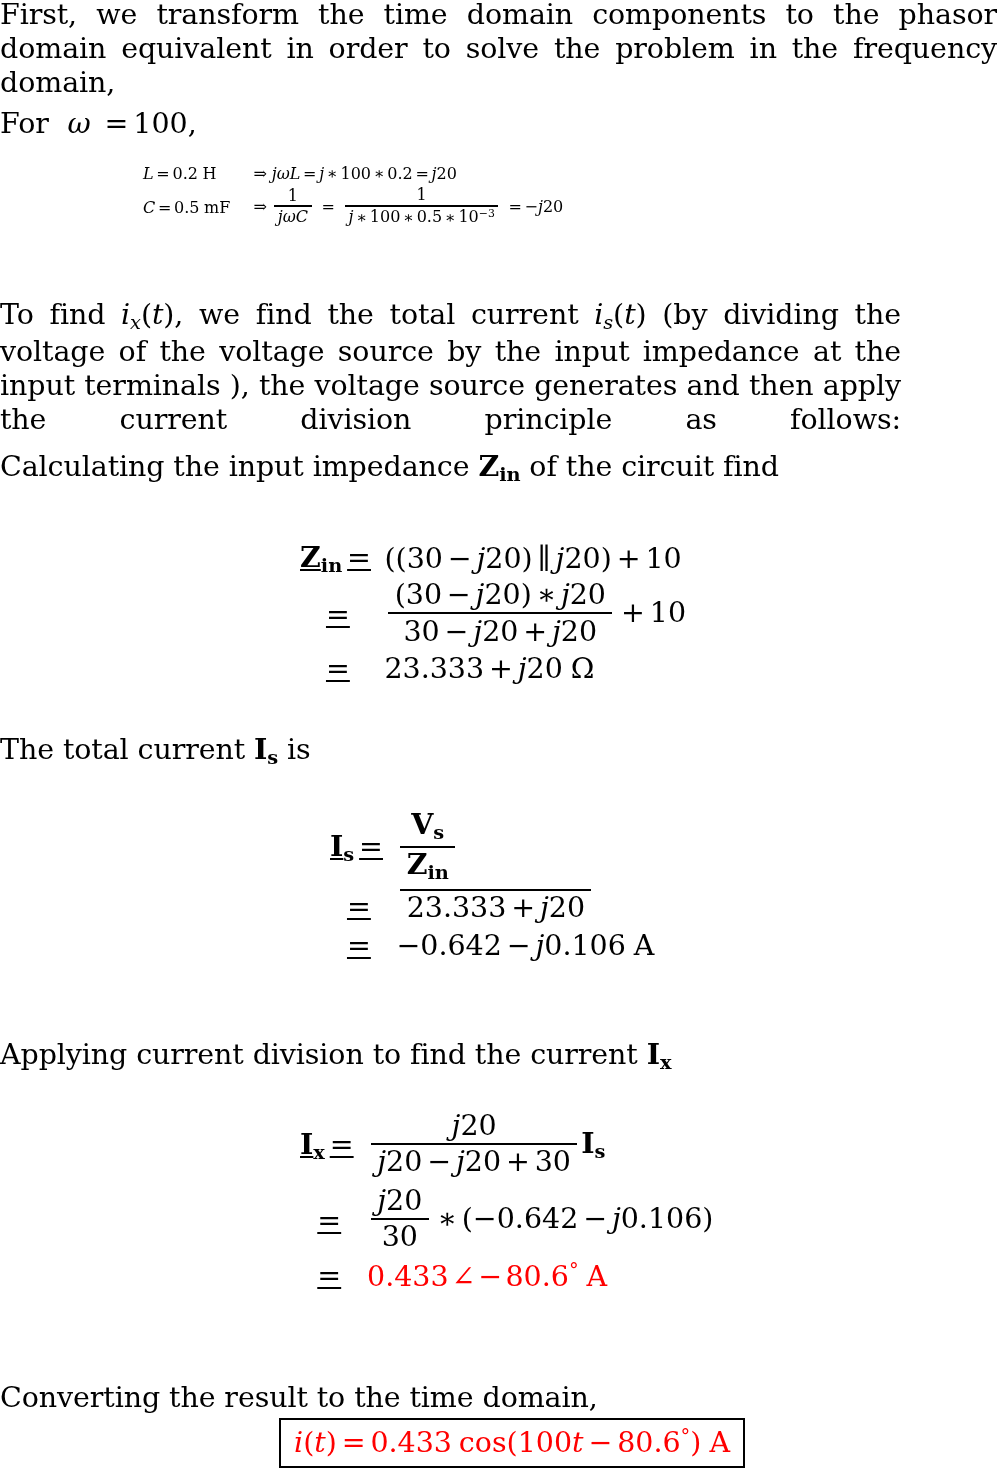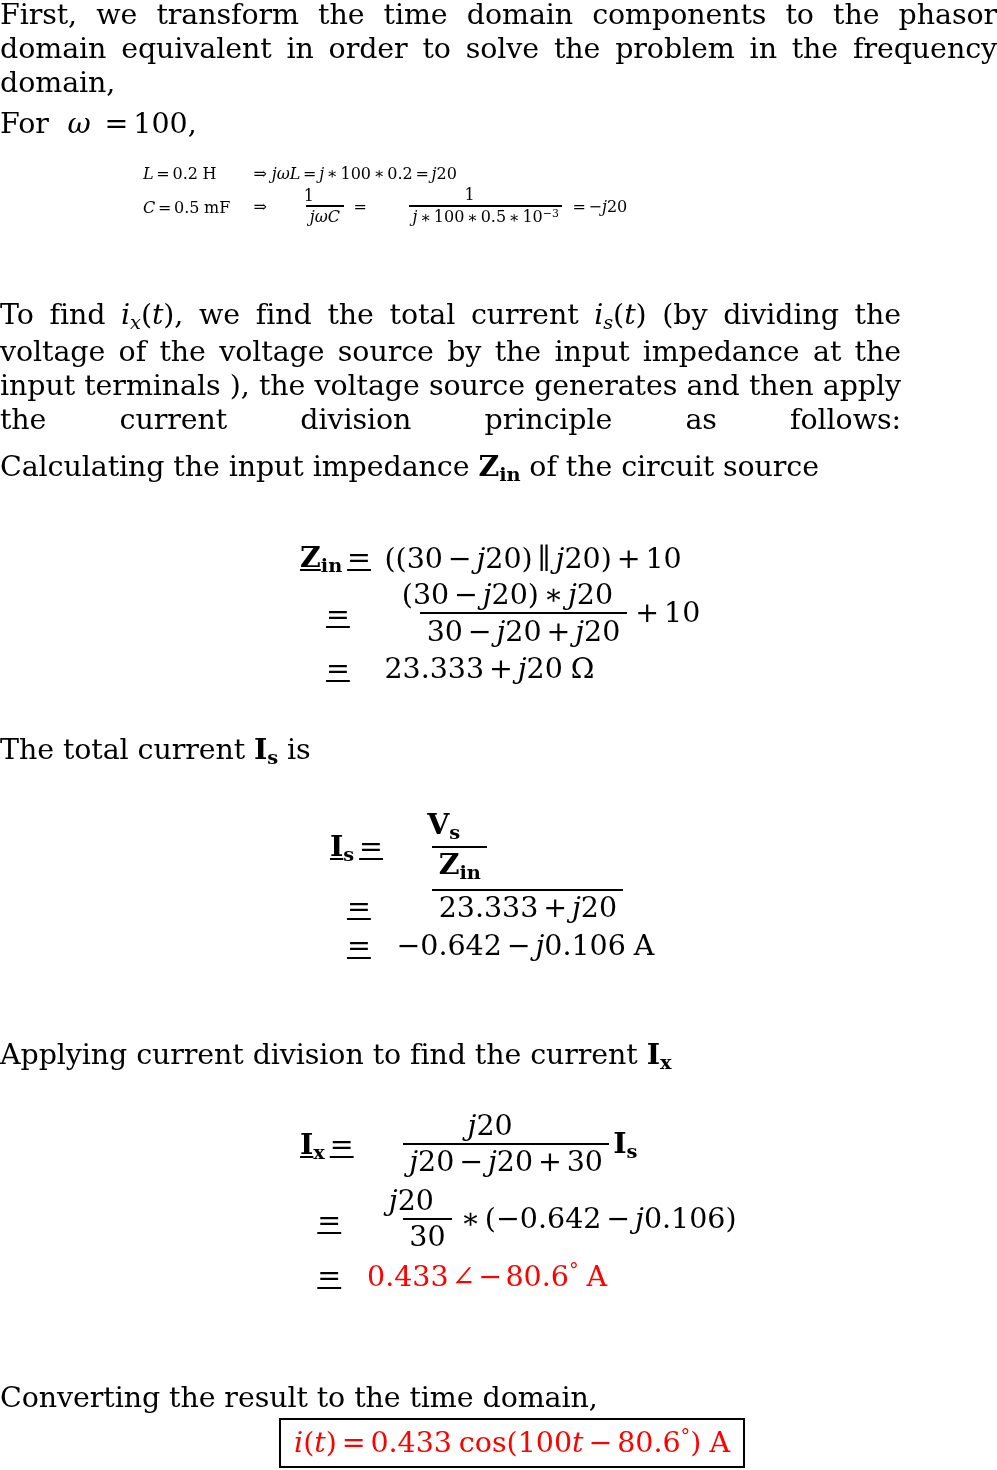--- a/index.html
+++ b/index.html
@@ -83,21 +83,20 @@
   .frac > .num {
     display: block;
     padding: 0 0.22em 0.06em 0.22em;
     line-height: 1.06;
   }
   .frac > .den {
     display: block;
     border-top: 2px solid currentColor;
     padding: 0.06em 0.22em 0 0.22em;
     line-height: 1.12;
-    margin-left: 32px;
   }
 
   
   .eqblock {
     position: absolute;
     display: grid;
     grid-template-columns: auto auto;
     column-gap: 0.0em;
     align-items: center;
   }
@@ -175,21 +174,21 @@
     </div>
   </div>
 
   <div class="para" style="top:298px;left:0;width:901px;">
     <span>To find</span><span class="math" style="position:static;"> <span class="mi">i</span><span class="sub mi">x</span><span class="mn">(</span><span class="mi">t</span><span class="mn">)</span></span><span>, we find the total current</span><span class="math" style="position:static;"> <span class="mi">i</span><span class="sub mi">s</span><span class="mn">(</span><span class="mi">t</span><span class="mn">)</span></span>
     <span>(by dividing the voltage of the voltage source by the input impedance at the input terminals ), the voltage source generates and then apply the current division principle as follows:</span>
   </div>
 
   <div class="para nojust" style="top:450px;left:0;">
     <span>Calculating the input impedance</span><span class="math" style="position:static;"> <span class="mb">Z</span><span class="sub bold">in</span></span>
-    <span>of the circuit source</span>
+    <span>of the circuit find</span>
   </div>
 
   <div class="eqblock" style="top:540px;left:300px;">
 
     <div class="lhs math" style="position:static;">
       <span class="mb">Z</span><span class="sub bold">in</span><span class="mo">=</span>
     </div>
     <div class="rhs math" style="position:static;">
       <span class="mn">((</span><span class="mn">30</span><span class="mo">−</span><span class="mi">j</span><span class="mn">20</span><span class="mn">)</span><span class="mo">∥</span><span class="mi">j</span><span class="mn">20</span><span class="mn">)</span><span class="mo">+</span><span class="mn">10</span>
     </div>

